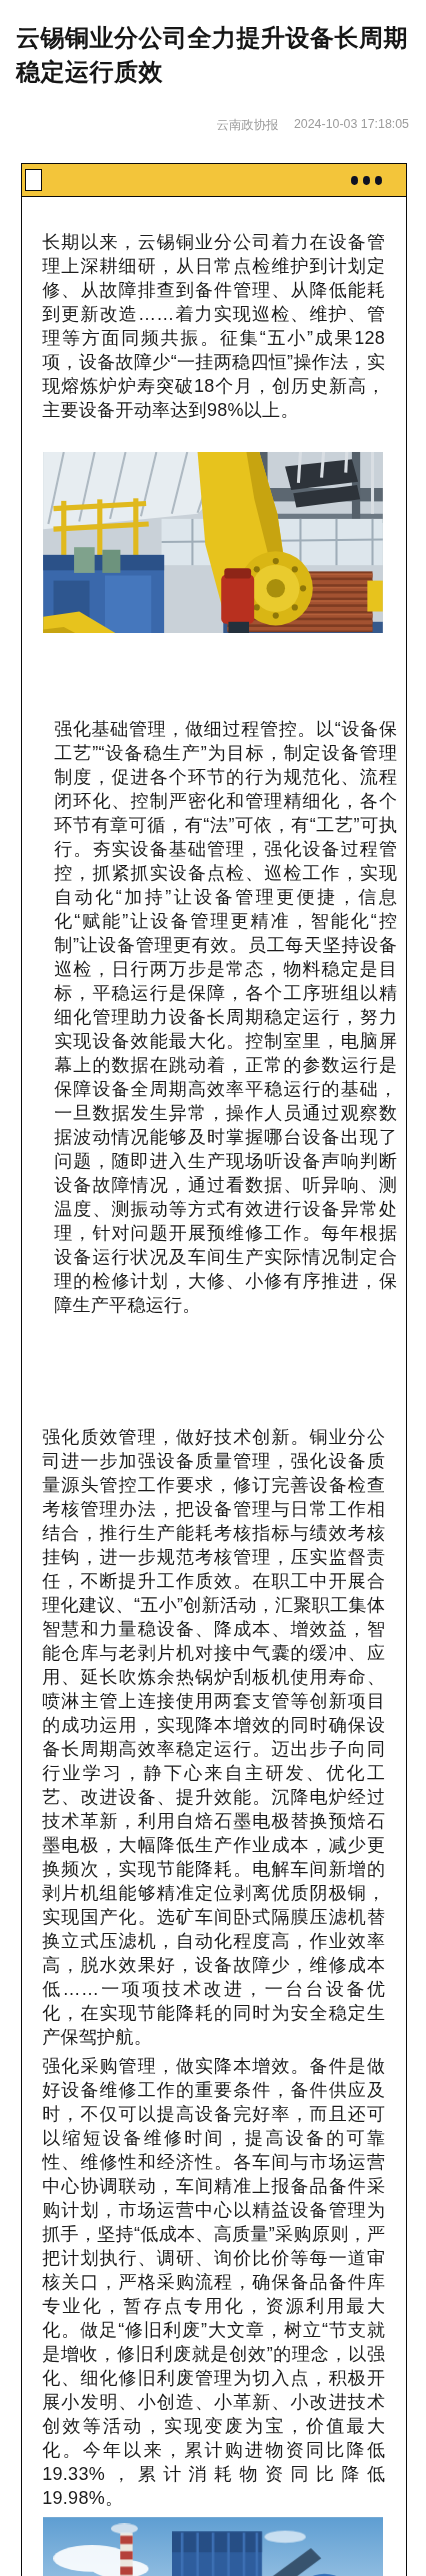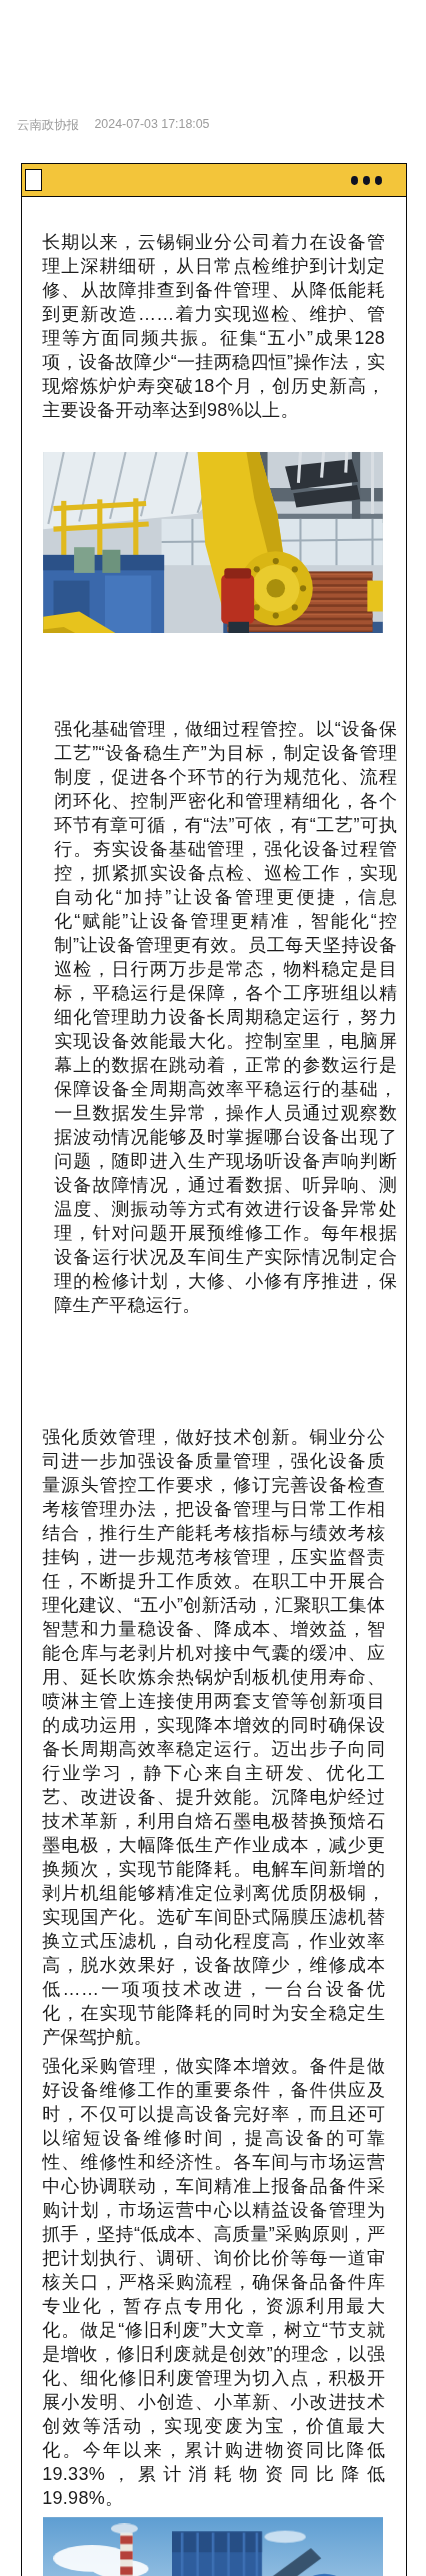--- a/index.html
+++ b/index.html
@@ -1,21 +1,21 @@
 <!DOCTYPE html>
 <html style="font-size:8.2px"><head>
 <meta charset="utf-8">
 <style>
   html,body{margin:0;padding:0;background:#ffffff;}
   .page{position:relative;width:427px;height:3701px;background:#fff;
         font-family:"Liberation Sans", sans-serif;overflow:hidden;}
   .title{position:absolute;left:16px;top:20.6px;width:396px;margin:0;
          font-size:24px;font-weight:700;color:#161616;line-height:34px;letter-spacing:0.5px;}
   .meta{position:absolute;left:17px;top:117px;width:392px;display:flex;gap:15.5px;
-        font-size:12.4px;color:#9c9c9c;}
+        font-size:12.4px;color:#9c9c9c;justify-content:flex-end;}
   .card{position:absolute;left:20.6px;top:163px;width:386px;height:3418px;
         border:1.5px solid #0b0b0b;box-sizing:border-box;background:#fff;}
   .card-header{position:relative;height:32px;background:#F3C53A;border-bottom:1.5px solid #0b0b0b;}
   .sq{position:absolute;left:3.1px;top:5.2px;width:17.5px;height:21.6px;background:#fff;
       border:1.5px solid #0b0b0b;box-sizing:border-box;}
   .dots{position:absolute;right:24px;top:12.4px;display:flex;gap:5.2px;cursor:pointer;}
   .dots i{display:block;width:6.7px;height:8.8px;border-radius:50%;background:#0d1022;}
   .card-body{position:relative;width:100%;height:calc(100% - 34px);}
   .para{position:absolute;left:20.6px;width:343px;margin:0;font-size:18px;line-height:24px;
         color:#1c1c1c;text-align:justify;letter-spacing:0.3px;}
@@ -26,24 +26,25 @@
   .photo{position:absolute;left:21.6px;width:340px;overflow:hidden;background:#cfd6dc;}
   .img1{top:255px;height:181px;}
   .img2{top:2320px;height:258px;}
   .photo svg{display:block;}
 </style>
 </head>
 <body>
 
 <div class="page">
 
+  <h1 class="title">云锡铜业分公司全力提升设备长周期稳定运行质效</h1>
 
   <div class="meta">
     <span>云南政协报</span>
-    <span>2024-07-03 17:18:05</span>
+    <span>2024-10-03 17:18:05</span>
   </div>
 
   <div class="card">
     <div class="card-header">
       <span class="sq"></span>
       <span class="dots">
           <i></i>
           <i></i>
           <i></i>
         </span>

